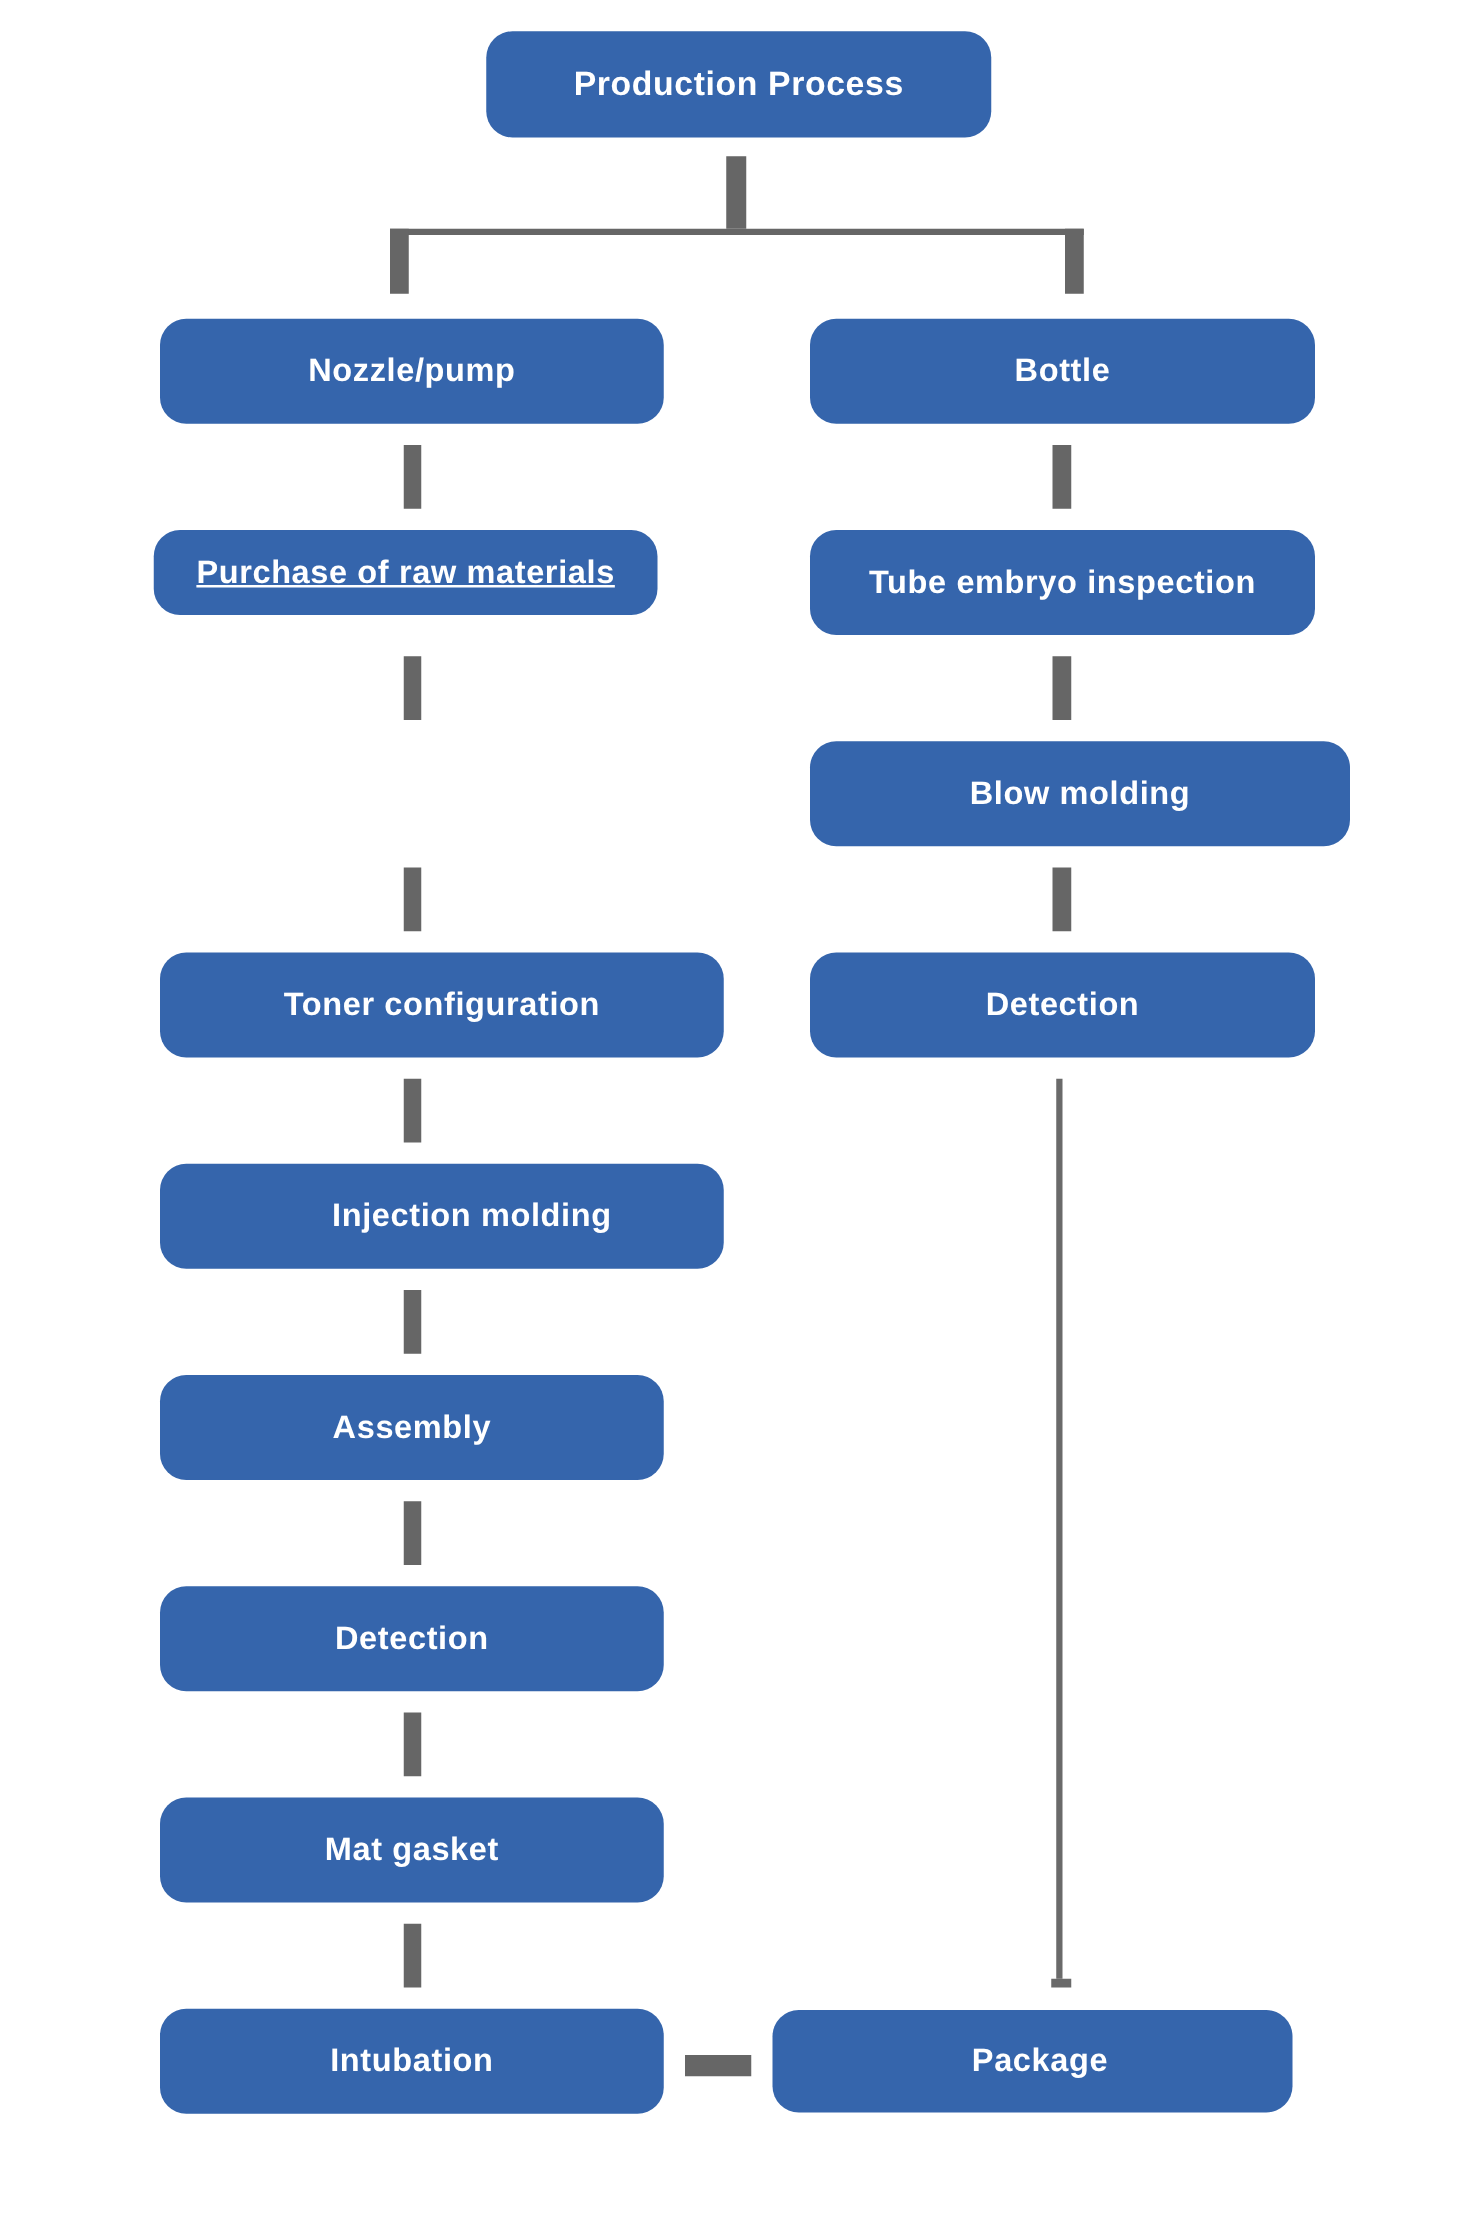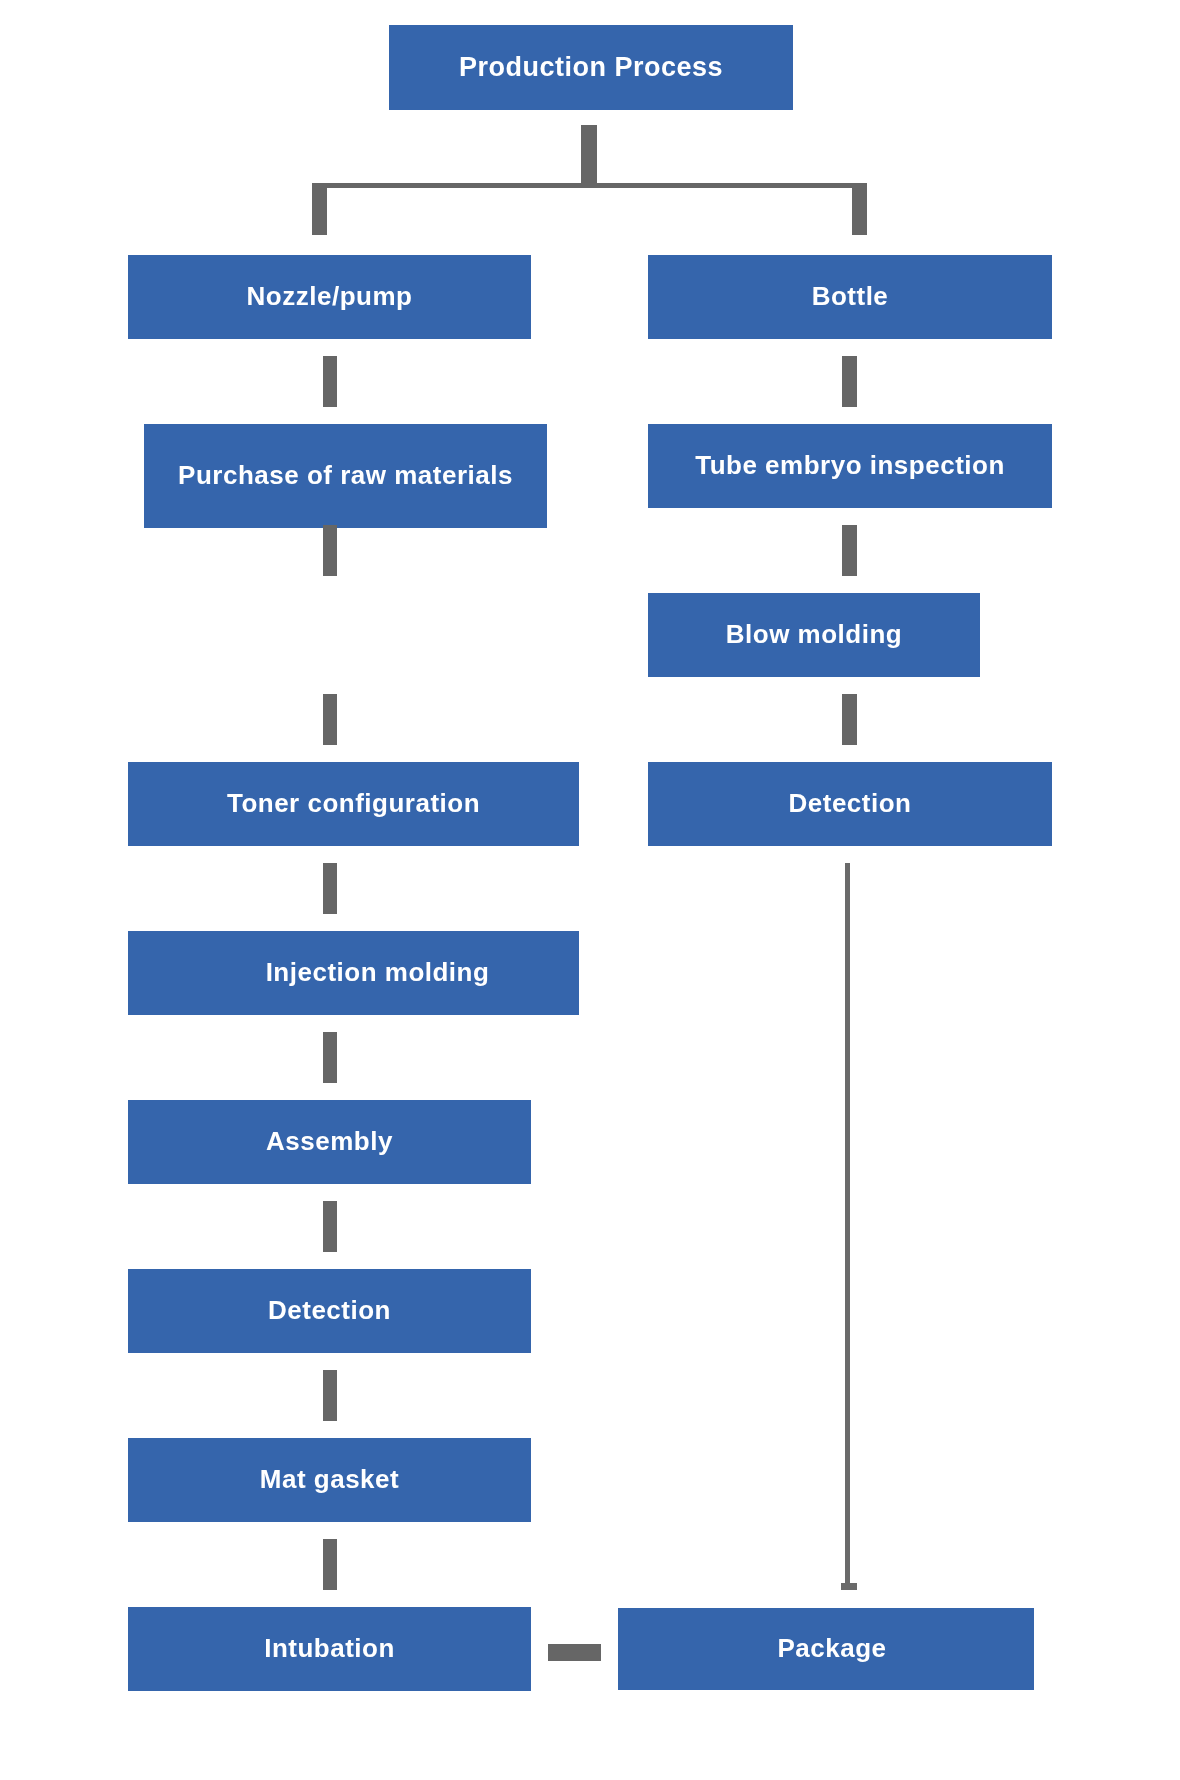--- a/index.html
+++ b/index.html
@@ -20,20 +20,21 @@
     background: #3565ac;
     color: #ffffff;
     display: flex;
     align-items: center;
     justify-content: center;
     font-weight: bold;
     font-size: 26px;
     letter-spacing: 0.5px;
     text-align: right;
     line-height: 1.15;
+    border-radius: 21px;
   }
   .node.title {
     font-size: 27px;
   }
   .conn {
     position: absolute;
     background: #666666;
   }
   .conn.thin {
     background: #6a6a6a;
@@ -45,40 +46,40 @@
 <div id="canvas">
 
   <div class="node title" style="left:389px; top:25px; width:404px; height:85px;">Production Process</div>
 
   <div class="conn" style="left:581px; top:125px; width:16px; height:58px;"></div>
   <div class="conn" style="left:312px; top:183px; width:555px; height:5px;"></div>
   <div class="conn" style="left:312px; top:183px; width:15px; height:52px;"></div>
   <div class="conn" style="left:852px; top:183px; width:15px; height:52px;"></div>
 
   <div class="node" style="left:128px; top:255px; width:403px; height:84px;">Nozzle/pump</div>
-  <div class="node" style="left:144px; top:424px; width:403px; height:104px;">Purchase of raw materials</div>
+  <div class="node" style="left:123px; top:424px; width:403px; height:68px;text-decoration:underline;">Purchase of raw materials</div>
   <div class="node" style="left:128px; top:762px; width:451px; height:84px;">Toner configuration</div>
   <div class="node" style="left:128px; top:931px; width:403px; height:84px;padding-left:48px;">Injection molding</div>
   <div class="node" style="left:128px; top:1100px; width:403px; height:84px;">Assembly</div>
   <div class="node" style="left:128px; top:1269px; width:403px; height:84px;">Detection</div>
   <div class="node" style="left:128px; top:1438px; width:403px; height:84px;">Mat gasket</div>
   <div class="node" style="left:128px; top:1607px; width:403px; height:84px;">Intubation</div>
 
   <div class="conn" style="left:323px; top:356px; width:14px; height:51px;"></div>
   <div class="conn" style="left:323px; top:525px; width:14px; height:51px;"></div>
   <div class="conn" style="left:323px; top:694px; width:14px; height:51px;"></div>
   <div class="conn" style="left:323px; top:863px; width:14px; height:51px;"></div>
   <div class="conn" style="left:323px; top:1032px; width:14px; height:51px;"></div>
   <div class="conn" style="left:323px; top:1201px; width:14px; height:51px;"></div>
   <div class="conn" style="left:323px; top:1370px; width:14px; height:51px;"></div>
   <div class="conn" style="left:323px; top:1539px; width:14px; height:51px;"></div>
 
   <div class="node" style="left:648px; top:255px; width:404px; height:84px;">Bottle</div>
   <div class="node" style="left:648px; top:424px; width:404px; height:84px;">Tube embryo inspection</div>
-  <div class="node" style="left:648px; top:593px; width:332px; height:84px;">Blow molding</div>
+  <div class="node" style="left:648px; top:593px; width:432px; height:84px;">Blow molding</div>
   <div class="node" style="left:648px; top:762px; width:404px; height:84px;">Detection</div>
 
   <div class="conn" style="left:842px; top:356px; width:15px; height:51px;"></div>
   <div class="conn" style="left:842px; top:525px; width:15px; height:51px;"></div>
   <div class="conn" style="left:842px; top:694px; width:15px; height:51px;"></div>
 
   <div class="conn thin" style="left:845px; top:863px; width:5px; height:720px;"></div>
   <div class="conn thin" style="left:841px; top:1583px; width:16px; height:7px;"></div>
 
   <div class="conn" style="left:548px; top:1644px; width:53px; height:17px;"></div>

